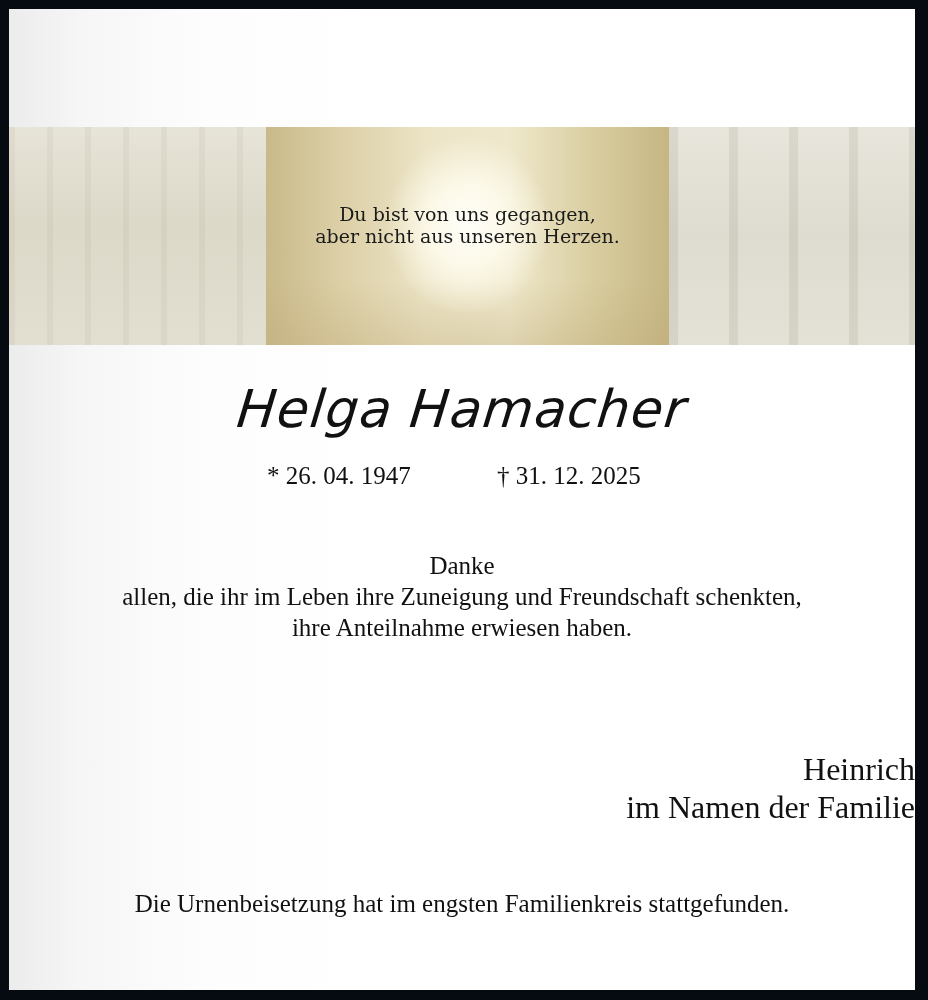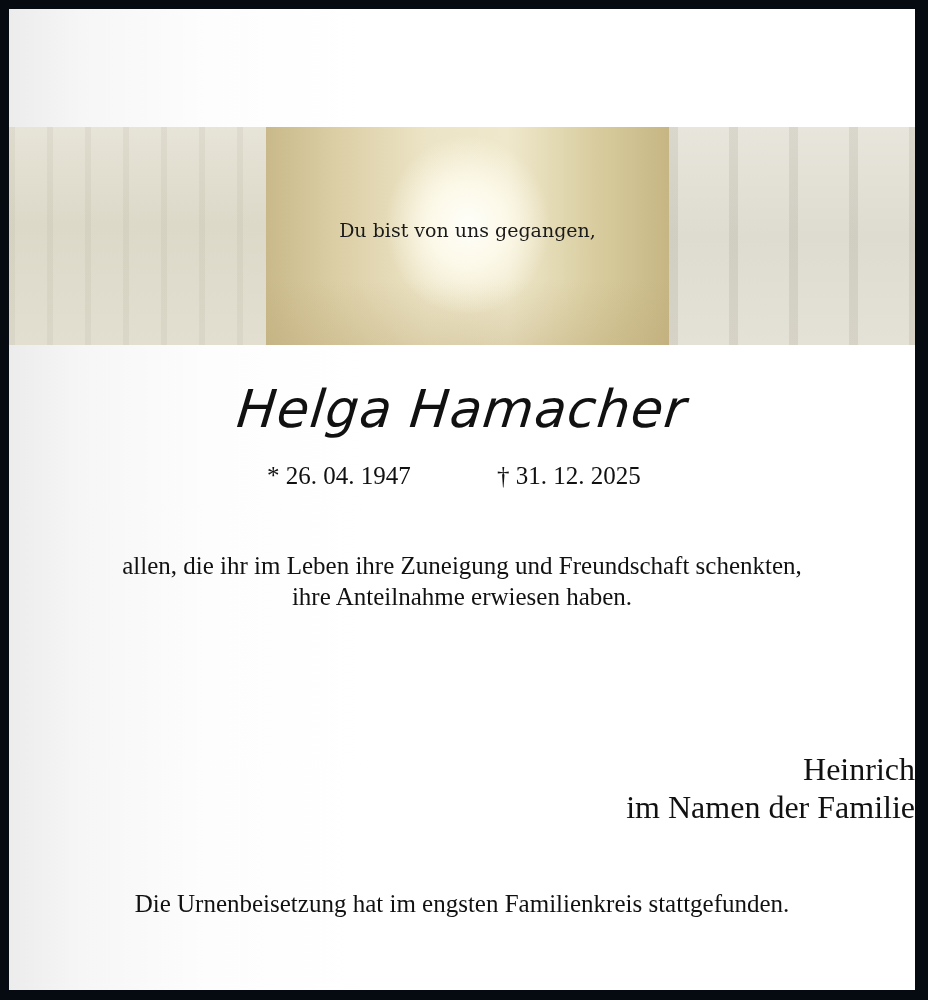--- a/index.html
+++ b/index.html
@@ -43,21 +43,21 @@
       linear-gradient(90deg, #c9b98a 0%, #dccfa6 18%, #ece4c6 40%, #efe8cc 60%, #d8cc9e 82%, #c6b684 100%);
   }
   .quote {
     position: absolute; left: 0; width: 100%;
     top: 76px;
     text-align: center;
     font-family: "DejaVu Serif", serif;
     font-size: 19px; line-height: 22px;
     color: #1a1a1a;
   }
-  .quote div { white-space: nowrap; margin-top: 16px; }
+  .quote div { white-space: nowrap; }
   .name {
     position: absolute; left: 0; width: 906px; top: 370px;
     text-align: center;
     font-family: "DejaVu Sans", sans-serif;
     font-style: oblique;
     font-size: 52px; line-height: 60px;
     color: #111;
     letter-spacing: 1px;
     transform: skewX(-6deg);
   }
@@ -88,33 +88,35 @@
 </head>
 <body>
 
 <div class="card">
 
   <div class="band">
     <div class="band-side band-left"></div>
     <div class="band-center">
       <div class="quote">
         <div>Du bist von uns gegangen,</div>
+        <div>aber nicht aus unseren Herzen.</div>
       </div>
     </div>
     <div class="band-side band-right"></div>
   </div>
 
   <div class="name">Helga Hamacher</div>
 
   <div class="dates">
     <span class="birth">* 26. 04. 1947</span>
     <span class="death">† 31. 12. 2025</span>
   </div>
 
   <div class="thanks">
+    <div>Danke</div>
     <div>allen, die ihr im Leben ihre Zuneigung und Freundschaft schenkten,</div>
     <div>ihre Anteilnahme erwiesen haben.</div>
   </div>
 
   <div class="sign">
     <div>Heinrich</div>
     <div>im Namen der Familie</div>
   </div>
 
   <div class="footer">Die Urnenbeisetzung hat im engsten Familienkreis stattgefunden.</div>

